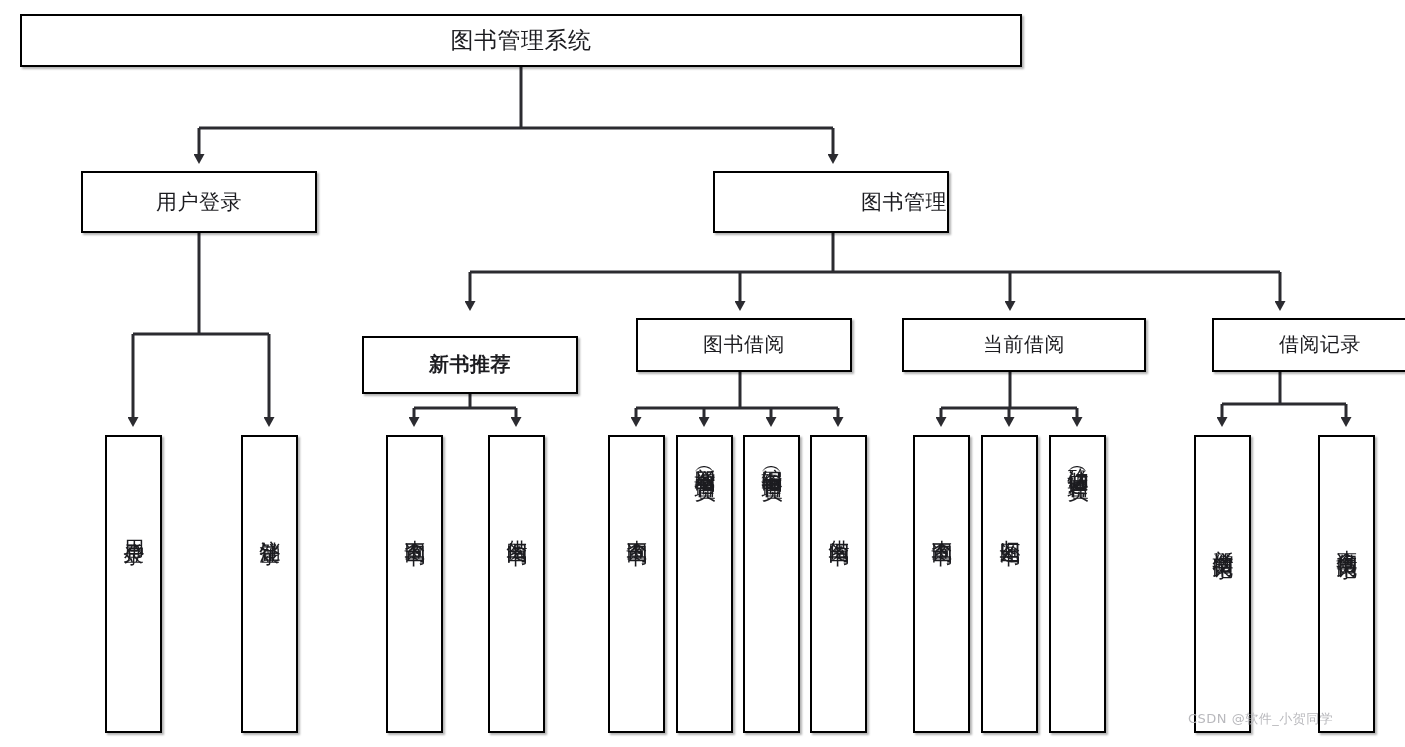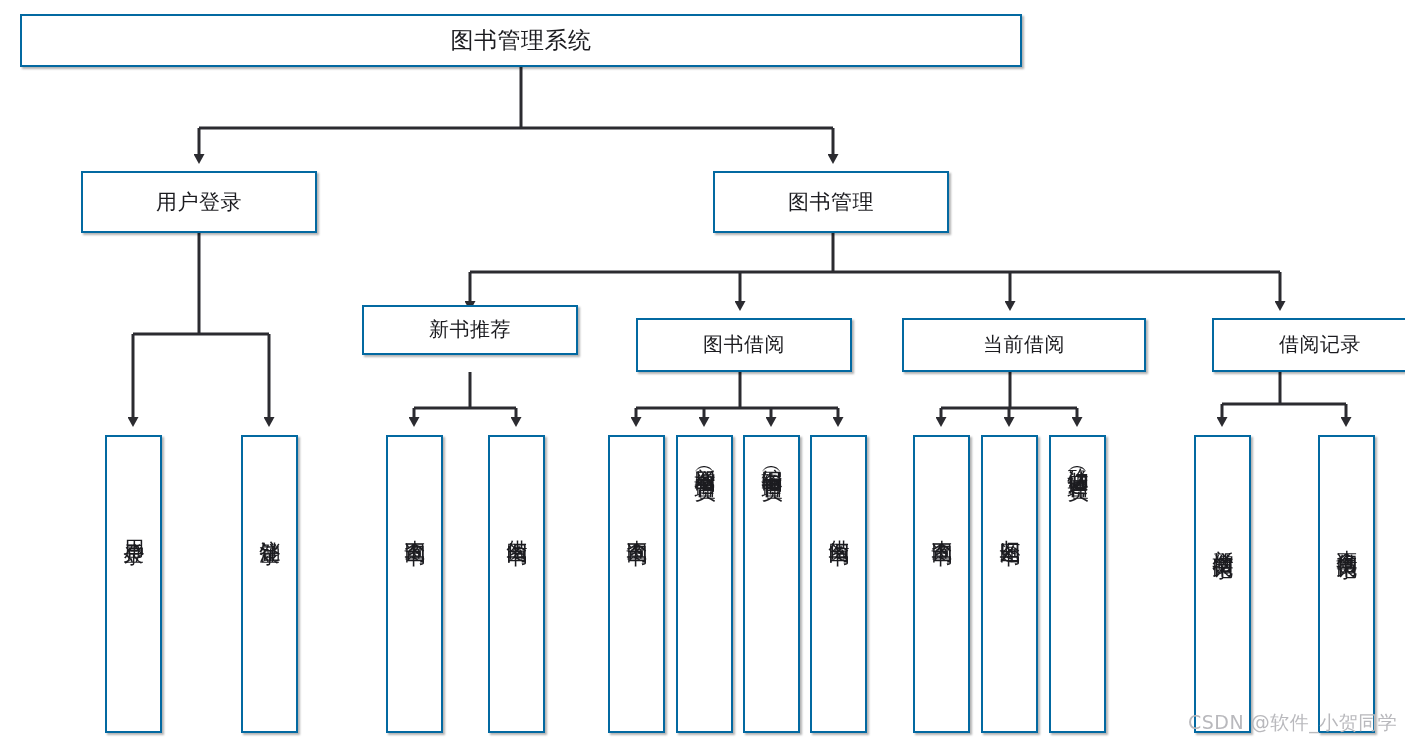--- a/index.html
+++ b/index.html
@@ -22,21 +22,21 @@
     left: 0;
     top: 0;
     width: 1405px;
     height: 747px;
     pointer-events: none;
   }
   .node {
     position: absolute;
     box-sizing: border-box;
     background: #ffffff;
-    border: 2px solid #0369a1;
+    border: 2px solid #000000;
     box-shadow: 2px 2px 2px rgba(0,0,0,0.30);
     display: flex;
     align-items: center;
     justify-content: center;
     color: #1c1c20;
     z-index: 2;
   }
   .node .label {
     display: block;
     text-align: center;
@@ -61,21 +61,21 @@
     white-space: nowrap;
   }
   .node.leaf.mid .label { margin-top: 86px; }
   .node.leaf.tall .label { margin-top: 14px; }
   .node.leaf.short .label { margin-top: 96px; }
 
   #watermark {
     position: absolute;
     left: 1188px;
     top: 710px;
-    font-size: 19px;
+    font-size: 13px;
     color: #b9b9bd;
     letter-spacing: 0.5px;
     white-space: nowrap;
     z-index: 3;
   }
 </style>
 </head>
 <body>
 
 <div id="canvas">
@@ -130,25 +130,25 @@
     </g>
   </svg>
 
   <div class="node root" style="left:20px; top:14px; width:1002px; height:53px;">
     <span class="label">图书管理系统</span>
   </div>
 
   <div class="node level2" style="left:81px; top:171px; width:236px; height:62px;">
     <span class="label">用户登录</span>
   </div>
-  <div class="node level2" style="left:713px; top:171px; width:236px; height:62px;">
+  <div class="node level2" style="left:713px; top:171px; width:236px; height:62px;justify-content:flex-end;">
     <span class="label">图书管理</span>
   </div>
 
-  <div class="node level3" style="left:362px; top:305px; width:216px; height:50px;">
+  <div class="node level3" style="left:362px; top:336px; width:216px; height:58px;font-weight:bold;">
     <span class="label">新书推荐</span>
   </div>
   <div class="node level3" style="left:636px; top:318px; width:216px; height:54px;">
     <span class="label">图书借阅</span>
   </div>
   <div class="node level3" style="left:902px; top:318px; width:244px; height:54px;">
     <span class="label">当前借阅</span>
   </div>
   <div class="node level3" style="left:1212px; top:318px; width:216px; height:54px;">
     <span class="label">借阅记录</span>

